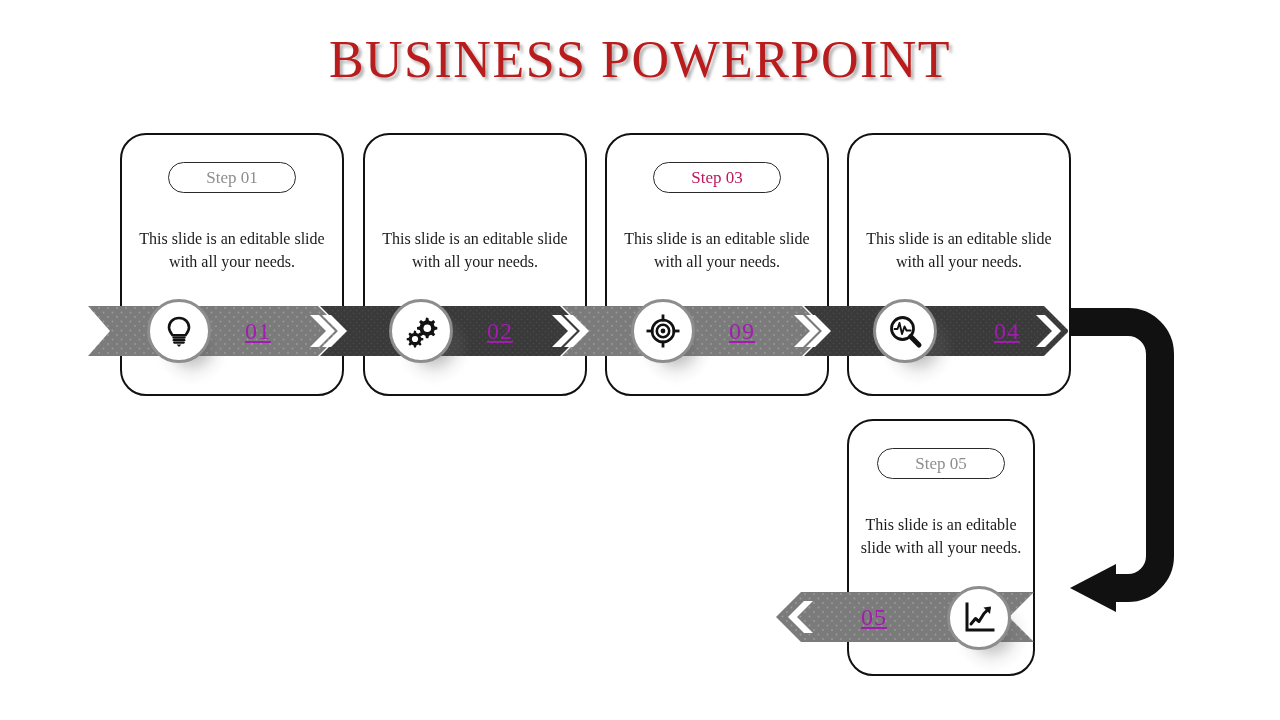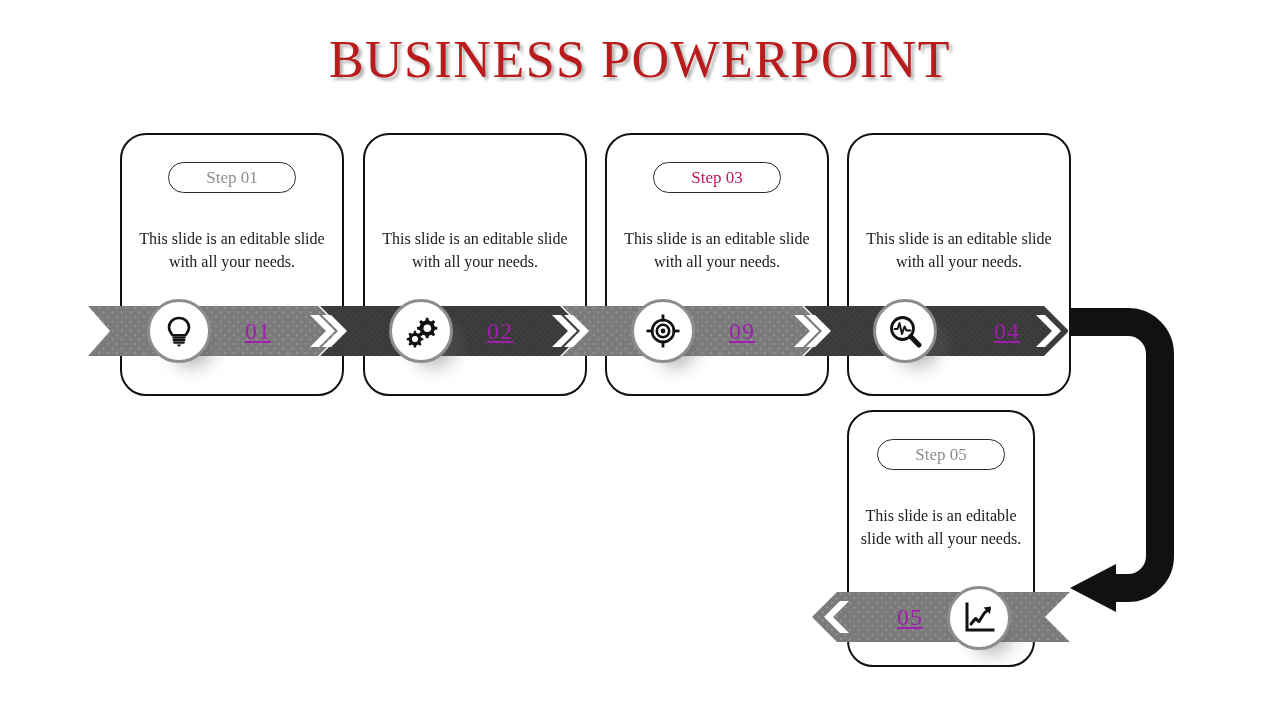--- a/index.html
+++ b/index.html
@@ -46,21 +46,21 @@
     border: 2.5px solid #111111;
     border-radius: 26px;
     z-index: 2;
   }
   .card.row1 {
     top: 133px;
     width: 224px;
     height: 263px;
   }
   .card.row2 {
-    top: 410px;
+    top: 419px;
     width: 188px;
     height: 257px;
     padding-left: 36px;
   }
 
   .step-pill {
     position: absolute;
     left: 50%;
     transform: translateX(-50%);
     top: 27px;
@@ -95,21 +95,21 @@
     position: absolute;
     z-index: 3;
   }
   #banner-row-1 {
     left: 88px;
     top: 306px;
     width: 980px;
     height: 50px;
   }
   #banner-row-2 {
-    left: 812px;
+    left: 776px;
     top: 592px;
     width: 258px;
     height: 50px;
   }
   .seg-num {
     position: absolute;
     top: 0;
     height: 50px;
     display: flex;
     align-items: center;

